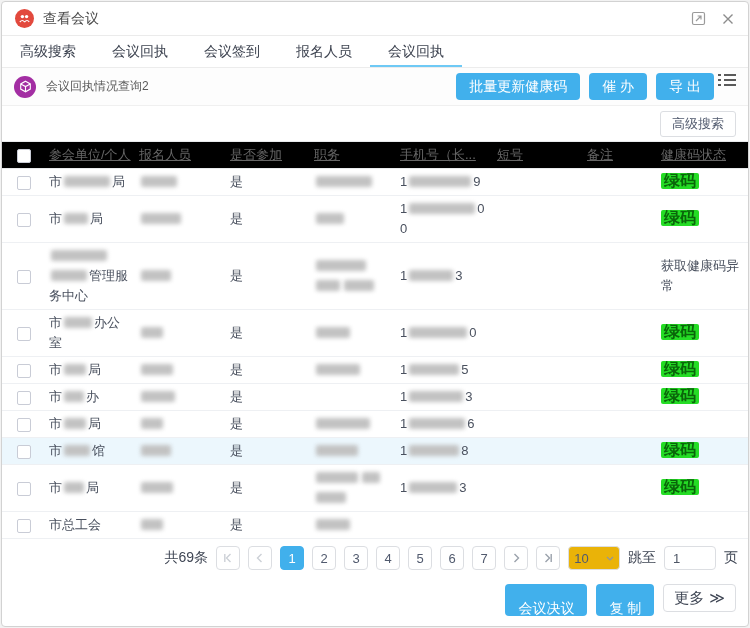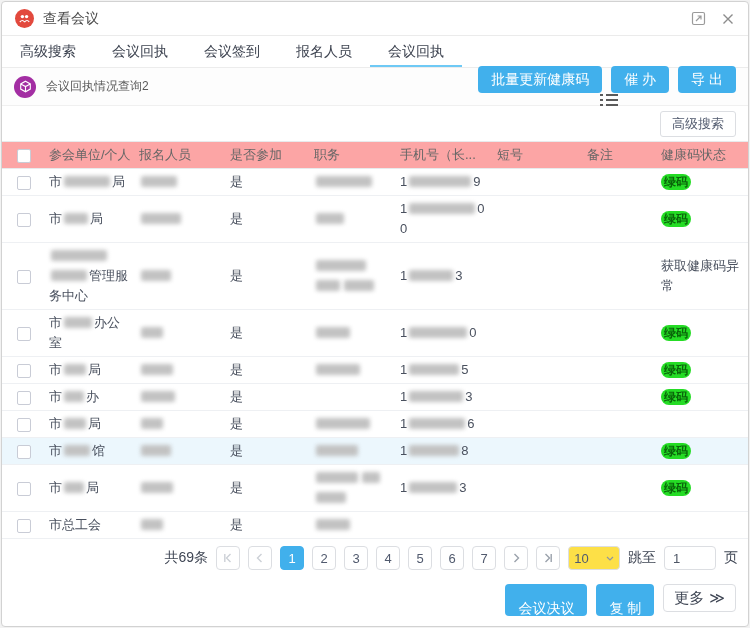--- a/index.html
+++ b/index.html
@@ -28,56 +28,56 @@
   
   .tabbar{display:flex;height:32px;border-bottom:1px solid #ececec;}
   .tab{width:92px;text-align:center;line-height:30px;font-size:14px;color:#3d4350;cursor:pointer;}
   .tab.active{border-bottom:2px solid var(--tab-underline);}
 
   
   .sechdr{height:38px;display:flex;align-items:center;padding:0 12px;border-bottom:1px solid #f0f0f0;background:#fdfdfd;}
   .sec-icon{width:22px;height:22px;border-radius:50%;background:var(--icon-purple);
     display:inline-flex;align-items:center;justify-content:center;flex:none;}
   .sec-title{margin-left:10px;font-size:12px;color:#5a5a5a;}
-  .sec-actions{margin-left:auto;display:flex;gap:0;align-items:center;flex-direction:column;}
+  .sec-actions{margin-left:auto;display:flex;gap:0;}
   .btn-blue{background:var(--accent);color:#fff;border:none;border-radius:4px;height:27px;
     padding:0 13px;font-size:14px;cursor:pointer;white-space:nowrap;}
 
   
   .searchrow{height:35px;display:flex;justify-content:flex-end;align-items:center;padding:0 12px;}
   .btn-adv{background:#fff;border:1px solid #dcdee2;border-radius:3px;height:26px;padding:0 11px;
     font-size:13px;color:#515a6e;cursor:pointer;}
 
   
-  .thead{display:flex;align-items:center;background:#fca5a5;border-top:1px solid var(--border);
-    border-bottom:1px solid var(--border);min-height:27px;font-size:13px;color:#666;padding:3px 0;}
+  .thead{display:flex;align-items:center;background:#000000;border-top:1px solid var(--border);
+    border-bottom:1px solid var(--border);min-height:27px;font-size:13px;color:#666;padding:3px 0;text-decoration:underline;}
   .trow{display:flex;align-items:center;border-bottom:1px solid #eef0f3;min-height:27px;
     font-size:13px;color:#49505e;padding:3px 0;}
   .trow.hl{background:var(--row-highlight);}
   .cell{padding-right:8px;line-height:20px;word-break:break-all;}
   .c0{width:47px;padding-left:15px;flex:none;}
   .c1{width:90px;flex:none;}.c2{width:91px;flex:none;}.c3{width:84px;flex:none;}
   .c4{width:86px;flex:none;}.c5{width:97px;flex:none;}.c6{width:90px;flex:none;}
   .c7{width:74px;flex:none;}.c8{flex:1;}
   .cb{display:inline-block;width:14px;height:14px;border:1px solid #c9ccd6;border-radius:2px;
     background:#fff;vertical-align:middle;cursor:pointer;}
-  .badge{background:var(--badge-bg);color:var(--badge-text);font-size:12px;font-weight:700;
-    padding:0 3px;border-radius:8px;display:inline-block;line-height:16px;}
+  .badge{background:var(--badge-bg);color:var(--badge-text);font-size:16px;font-weight:700;
+    padding:0 3px;border-radius:2px;display:inline-block;line-height:16px;}
   .blur{display:inline-block;height:11px;background:#c2c2c2;border-radius:2px;
     filter:blur(2.2px);vertical-align:-1px;margin:0 2px;}
 
   
   .pagerow{display:flex;align-items:center;justify-content:flex-end;gap:8px;
     padding:7px 10px 0 0;font-size:14px;color:#4e5665;}
   .pages{display:flex;gap:8px;}
   .pg{min-width:24px;height:24px;border:1px solid #dcdee2;background:#fff;border-radius:4px;
     font-size:13px;color:#515a6e;display:inline-flex;align-items:center;justify-content:center;cursor:pointer;}
   .pg.active{background:var(--accent);border-color:var(--accent);color:#fff;}
   .pgsize{width:52px;height:24px;border:1px solid #dcdee2;border-radius:4px;display:inline-flex;
-    align-items:center;justify-content:center;gap:17px;font-size:13px;color:#515a6e;background:#fde047;cursor:pointer;}
+    align-items:center;justify-content:center;gap:17px;font-size:13px;color:#515a6e;background:#eab308;cursor:pointer;}
   .jump-input{width:52px;height:24px;border:1px solid #dcdee2;border-radius:4px;padding:0 8px;
     font-size:13px;color:#4e5665;outline:none;}
   .pager-label{font-size:14px;color:#3f4654;}
 
   
   .footer{position:absolute;bottom:10px;right:12px;display:flex;gap:9px;}
   .btn-footer-blue{background:var(--accent);color:#fff;border:none;border-radius:4px;height:32px;
     padding:16px 13px;font-size:14px;cursor:pointer;}
   .btn-white{background:#fff;border:1px solid #dcdee2;border-radius:4px;height:28px;padding:0 10px;
     font-size:15px;color:#3f4654;display:inline-flex;align-items:center;gap:5px;cursor:pointer;}

